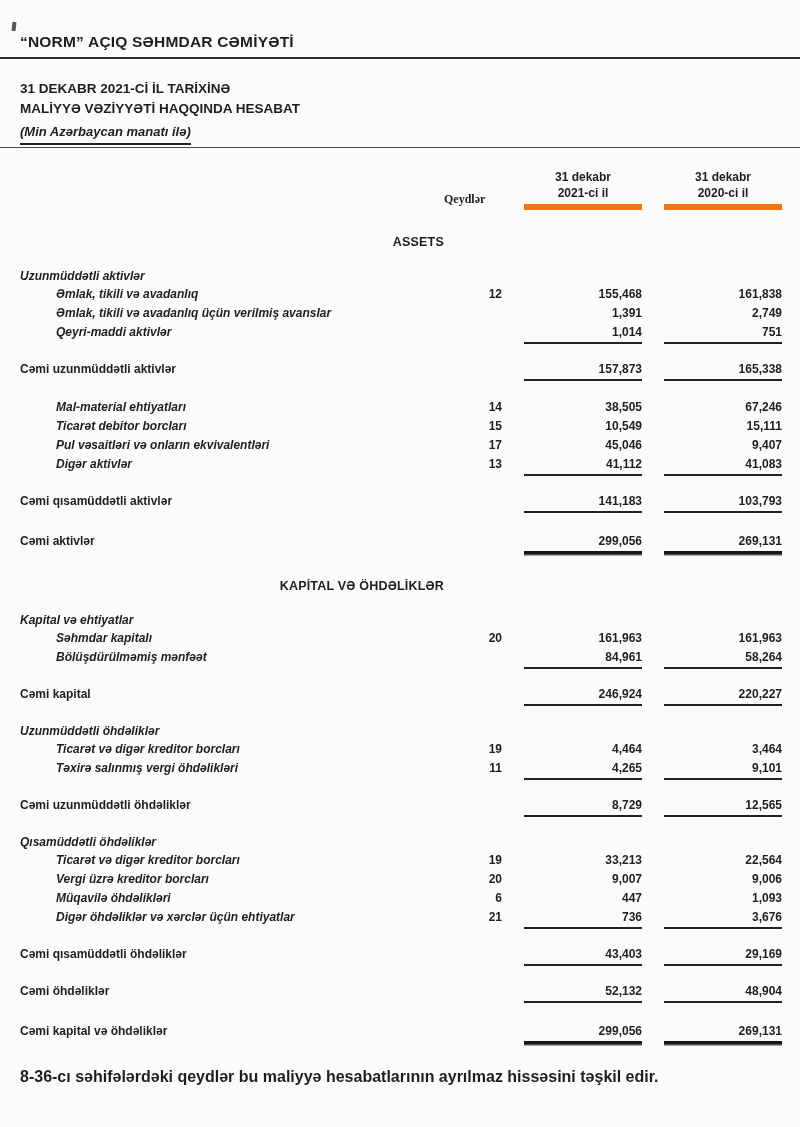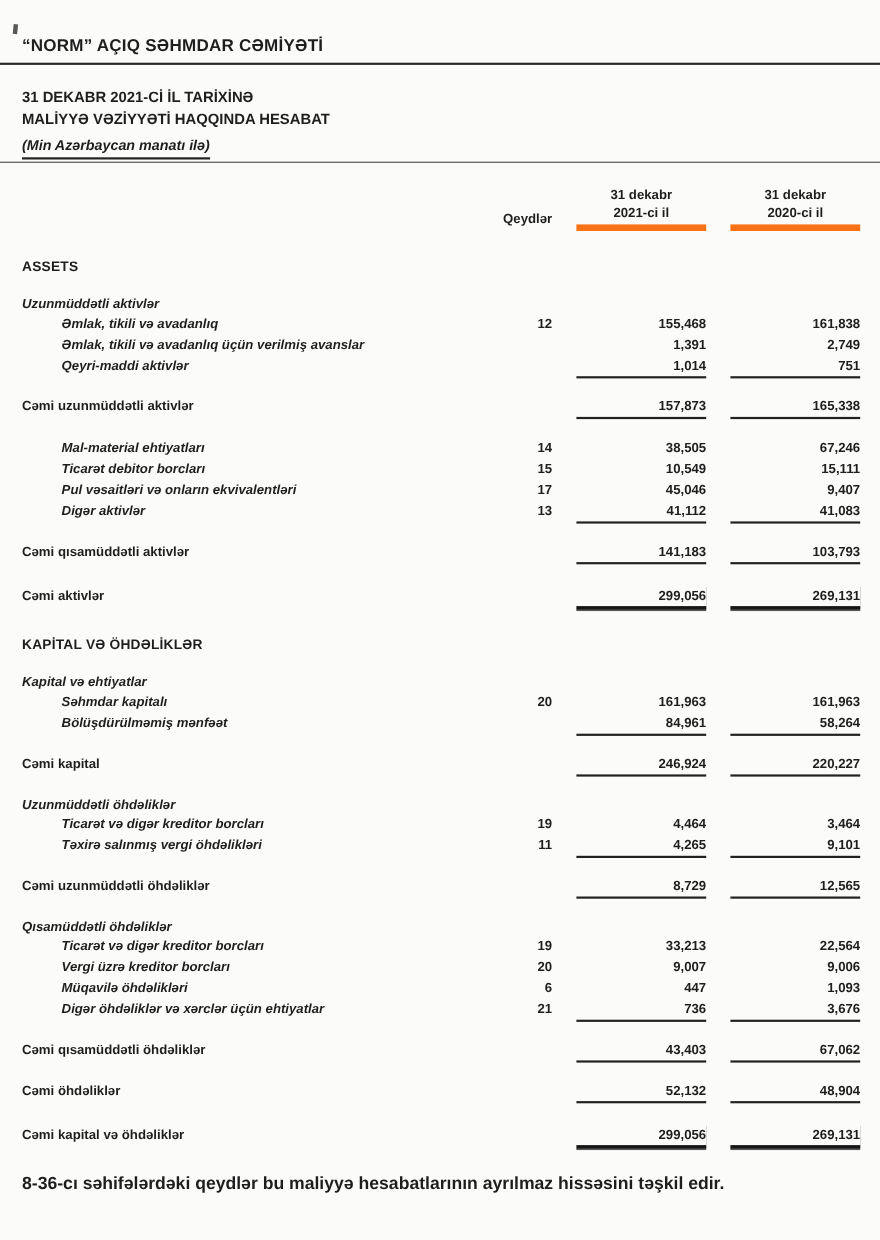--- a/index.html
+++ b/index.html
@@ -53,36 +53,36 @@
   }
   
   .colhead{
     display:flex;
     align-items:flex-end;
     margin-top:24px;
     font-size:12px;
     line-height:16px;
   }
   .colhead .spacer{flex:1;}
-  .colhead .notes-h{width:58px;text-align:right;padding-bottom:3px;}
+  .colhead .notes-h{width:58px;padding-bottom:3px;font-family:Liberation Serif, serif;}
   .colhead .year-h{width:140px;display:flex;justify-content:flex-end;}
   .colhead .year-inner{
     width:118px;text-align:center;
     border-bottom:6px solid #f97316;
     padding-bottom:3px;
   }
   
   .rows{font-size:12px;}
   .row{display:flex;align-items:baseline;line-height:18px;}
   .row .label{flex:1;}
   .row .note{width:58px;text-align:right;}
   .row .vcell{width:140px;display:flex;justify-content:flex-end;}
   .row .val{width:118px;text-align:right;padding-bottom:1px;}
   .row.item .label{padding-left:36px;font-style:italic;}
-  .row.heading{margin-top:23px;font-size:12.5px;letter-spacing:.2px;}
+  .row.heading{margin-top:23px;font-size:12.5px;letter-spacing:.2px;text-align:right;}
   .row.group{margin-top:16px;font-style:italic;}
   .row.total{margin-top:16px;}
   .row.grandtotal{margin-top:19px;}
   .row.rule-single .val{border-bottom:2px solid #222;}
   .row.rule-double .val{border-bottom:3px solid #161616;box-shadow:0 1.5px 0 #555;}
   
   .footnote{
     margin-top:24px;
     font-size:16px;
   }
@@ -391,21 +391,21 @@
           <div class="val">3,676</div>
         </div>
       </div>
       <div class="row total rule-single">
         <div class="label">Cəmi qısamüddətli öhdəliklər</div>
         <div class="note"></div>
         <div class="vcell">
           <div class="val">43,403</div>
         </div>
         <div class="vcell">
-          <div class="val">67,062</div>
+          <div class="val">29,169</div>
         </div>
       </div>
       <div class="row total rule-single">
         <div class="label">Cəmi öhdəliklər</div>
         <div class="note"></div>
         <div class="vcell">
           <div class="val">52,132</div>
         </div>
         <div class="vcell">
           <div class="val">48,904</div>

